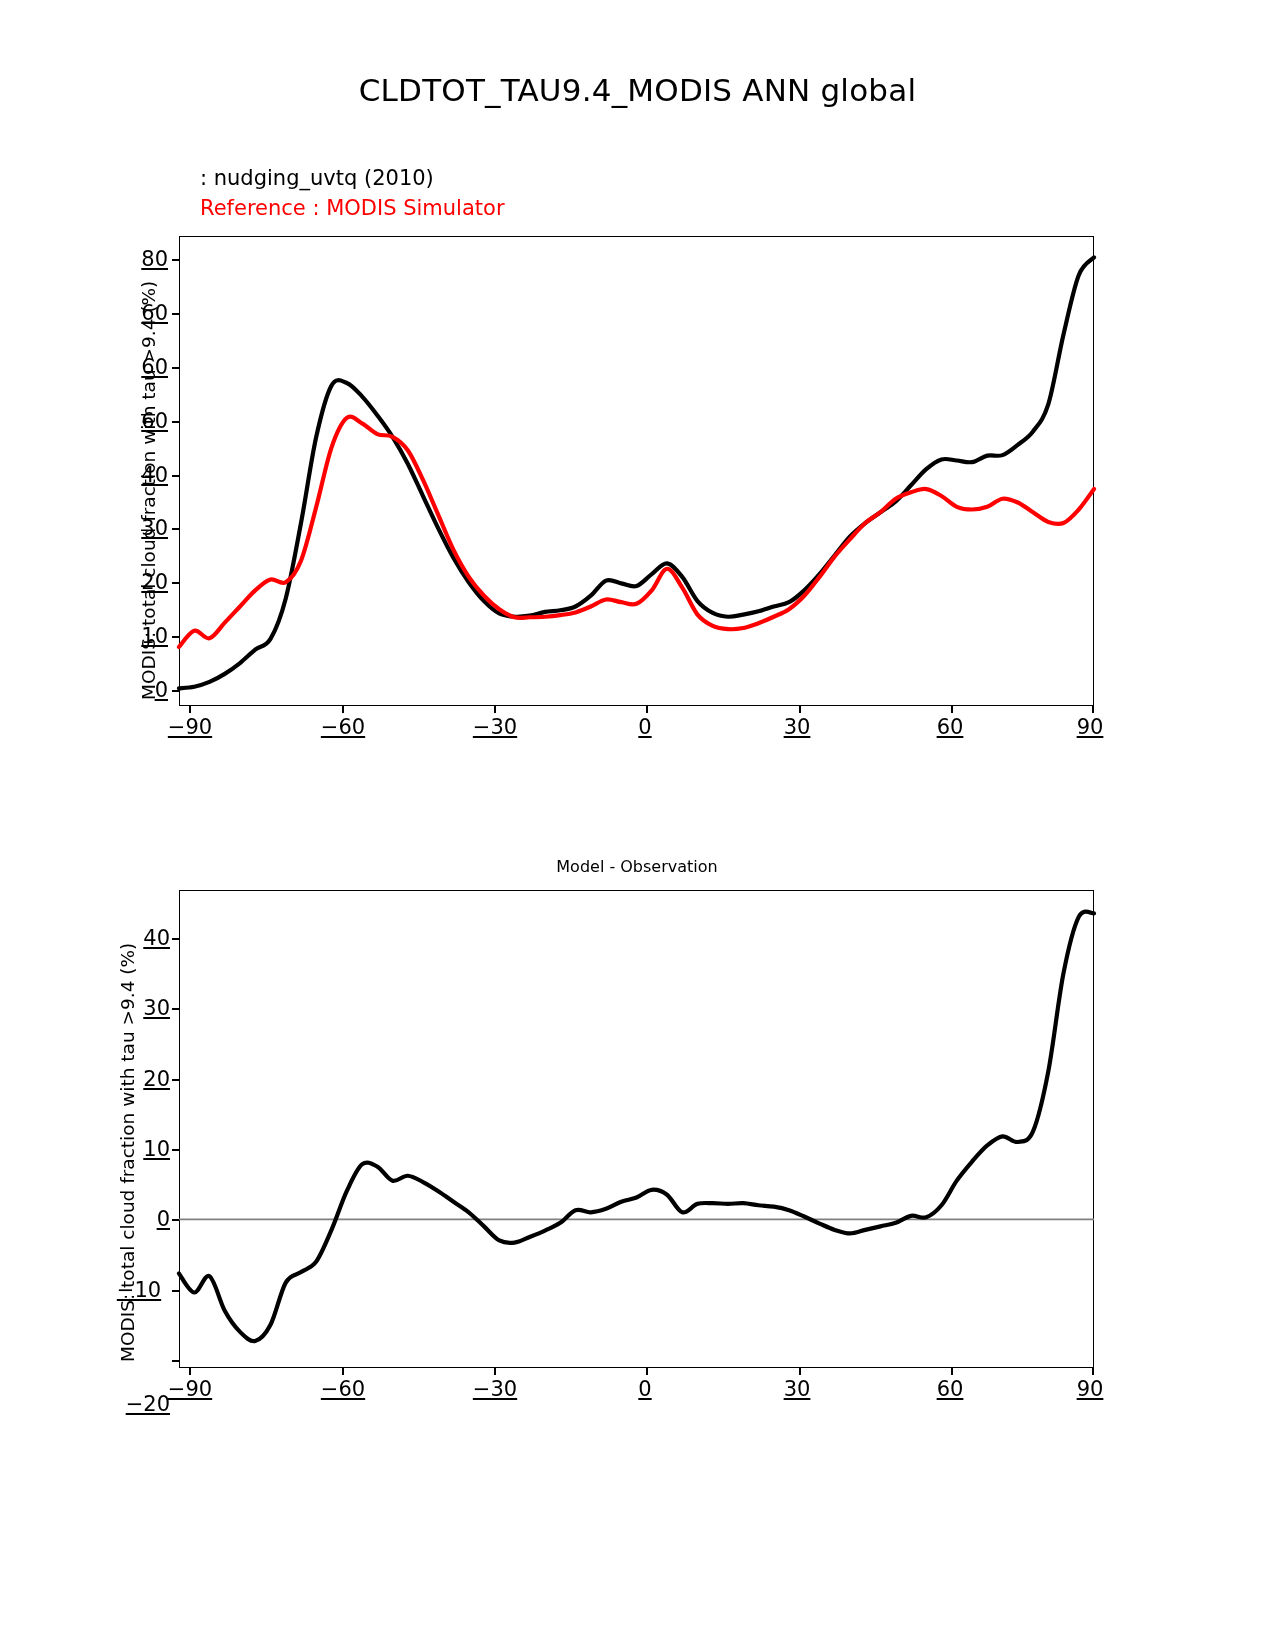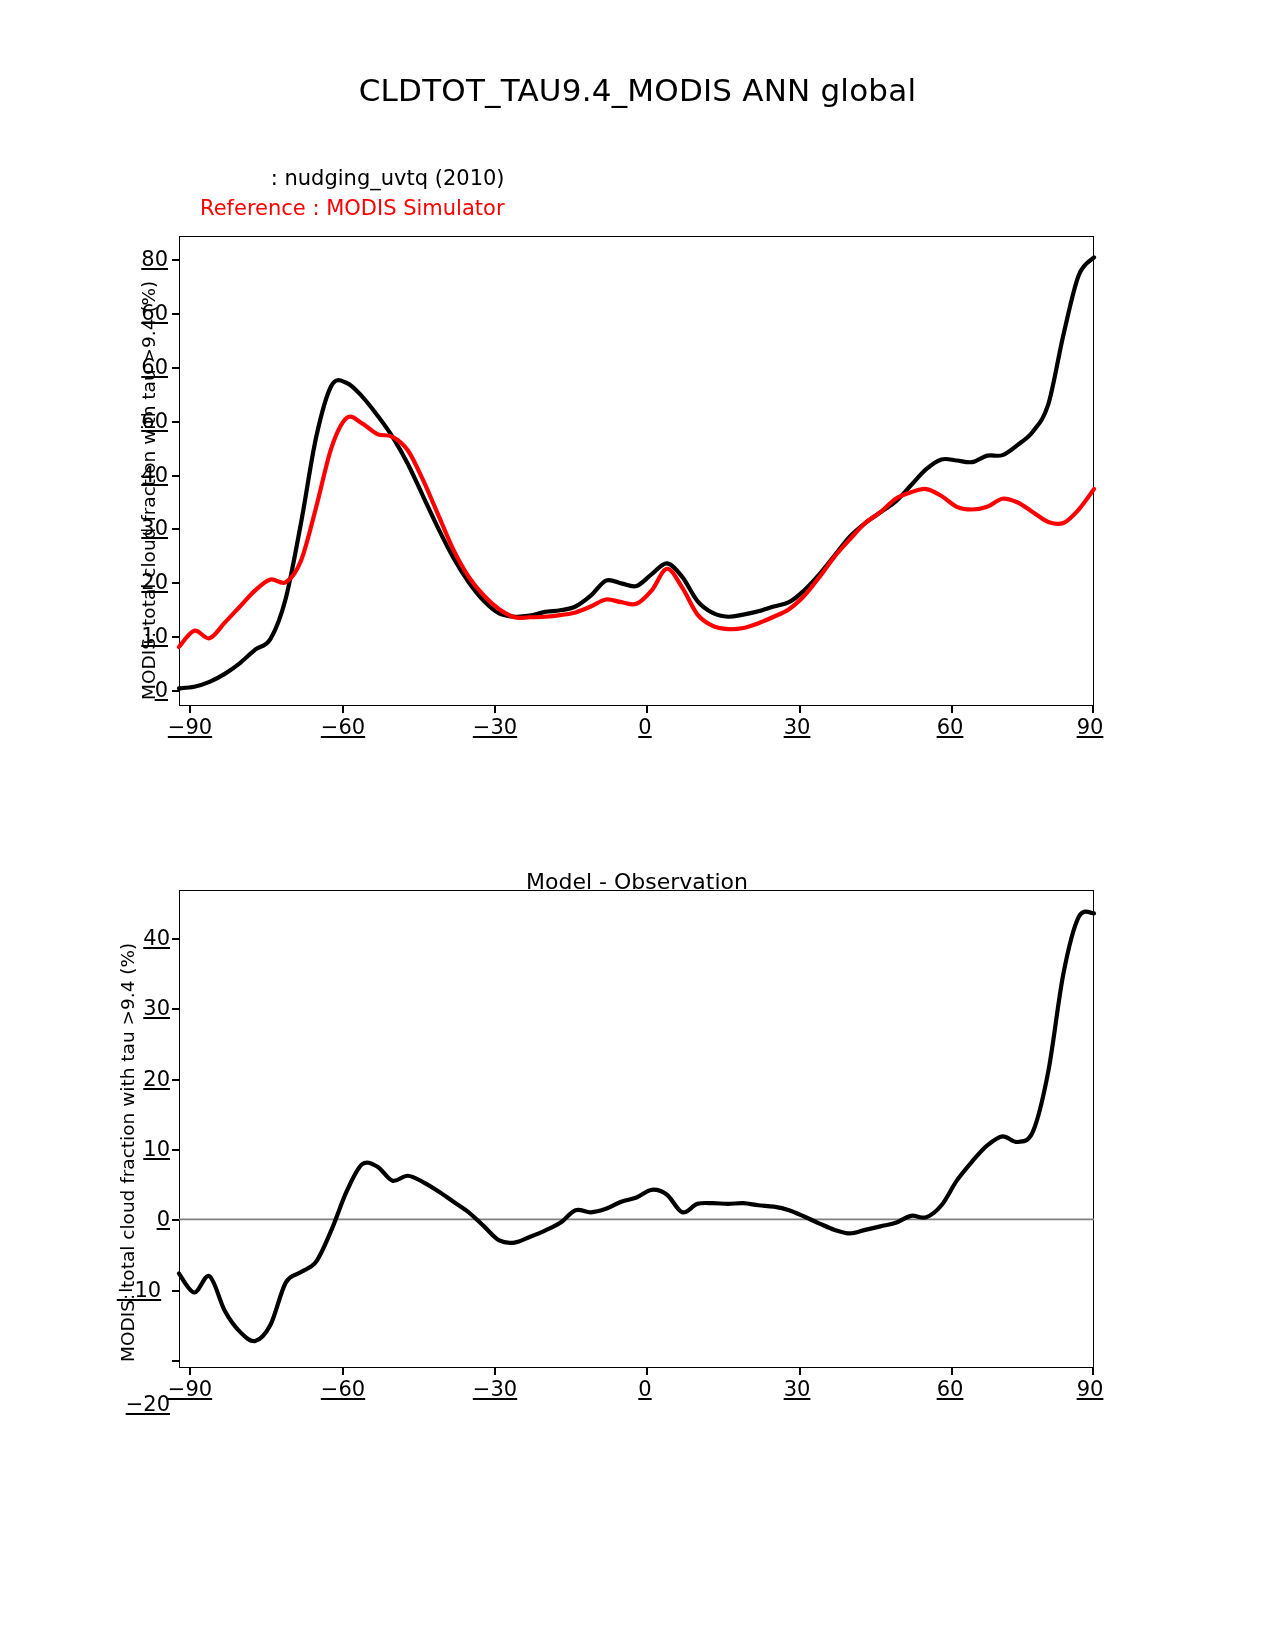--- a/index.html
+++ b/index.html
@@ -31,21 +31,20 @@
   
   #legend-block {
     position: absolute;
     left: 200px;
     top: 163px;
     line-height: 1.45;
   }
   #legend-block .legend-line {
     font-size: 21px;
     white-space: nowrap;
-    text-align: right;
   }
   #legend-model { color: #000000; }
   #legend-ref { color: #ff0000; }
 
   
   .panel {
     position: absolute;
   }
   .plot-frame {
     position: absolute;
@@ -96,24 +95,23 @@
 
   .tick-mark {
     position: absolute;
     background: #000000;
   }
   .tick-x-mark { width: 1.6px; height: 7px; }
   .tick-y-mark { width: 7px; height: 1.6px; }
 
   .subplot-title {
     position: absolute;
-    font-size: 22px;
+    font-size: 16px;
     white-space: nowrap;
     transform: translateX(-50%);
-    margin-top: 12px;
   }
 
   svg.curve-layer {
     position: absolute;
     left: 0;
     top: 0;
     overflow: visible;
   }
 </style>
 </head>

